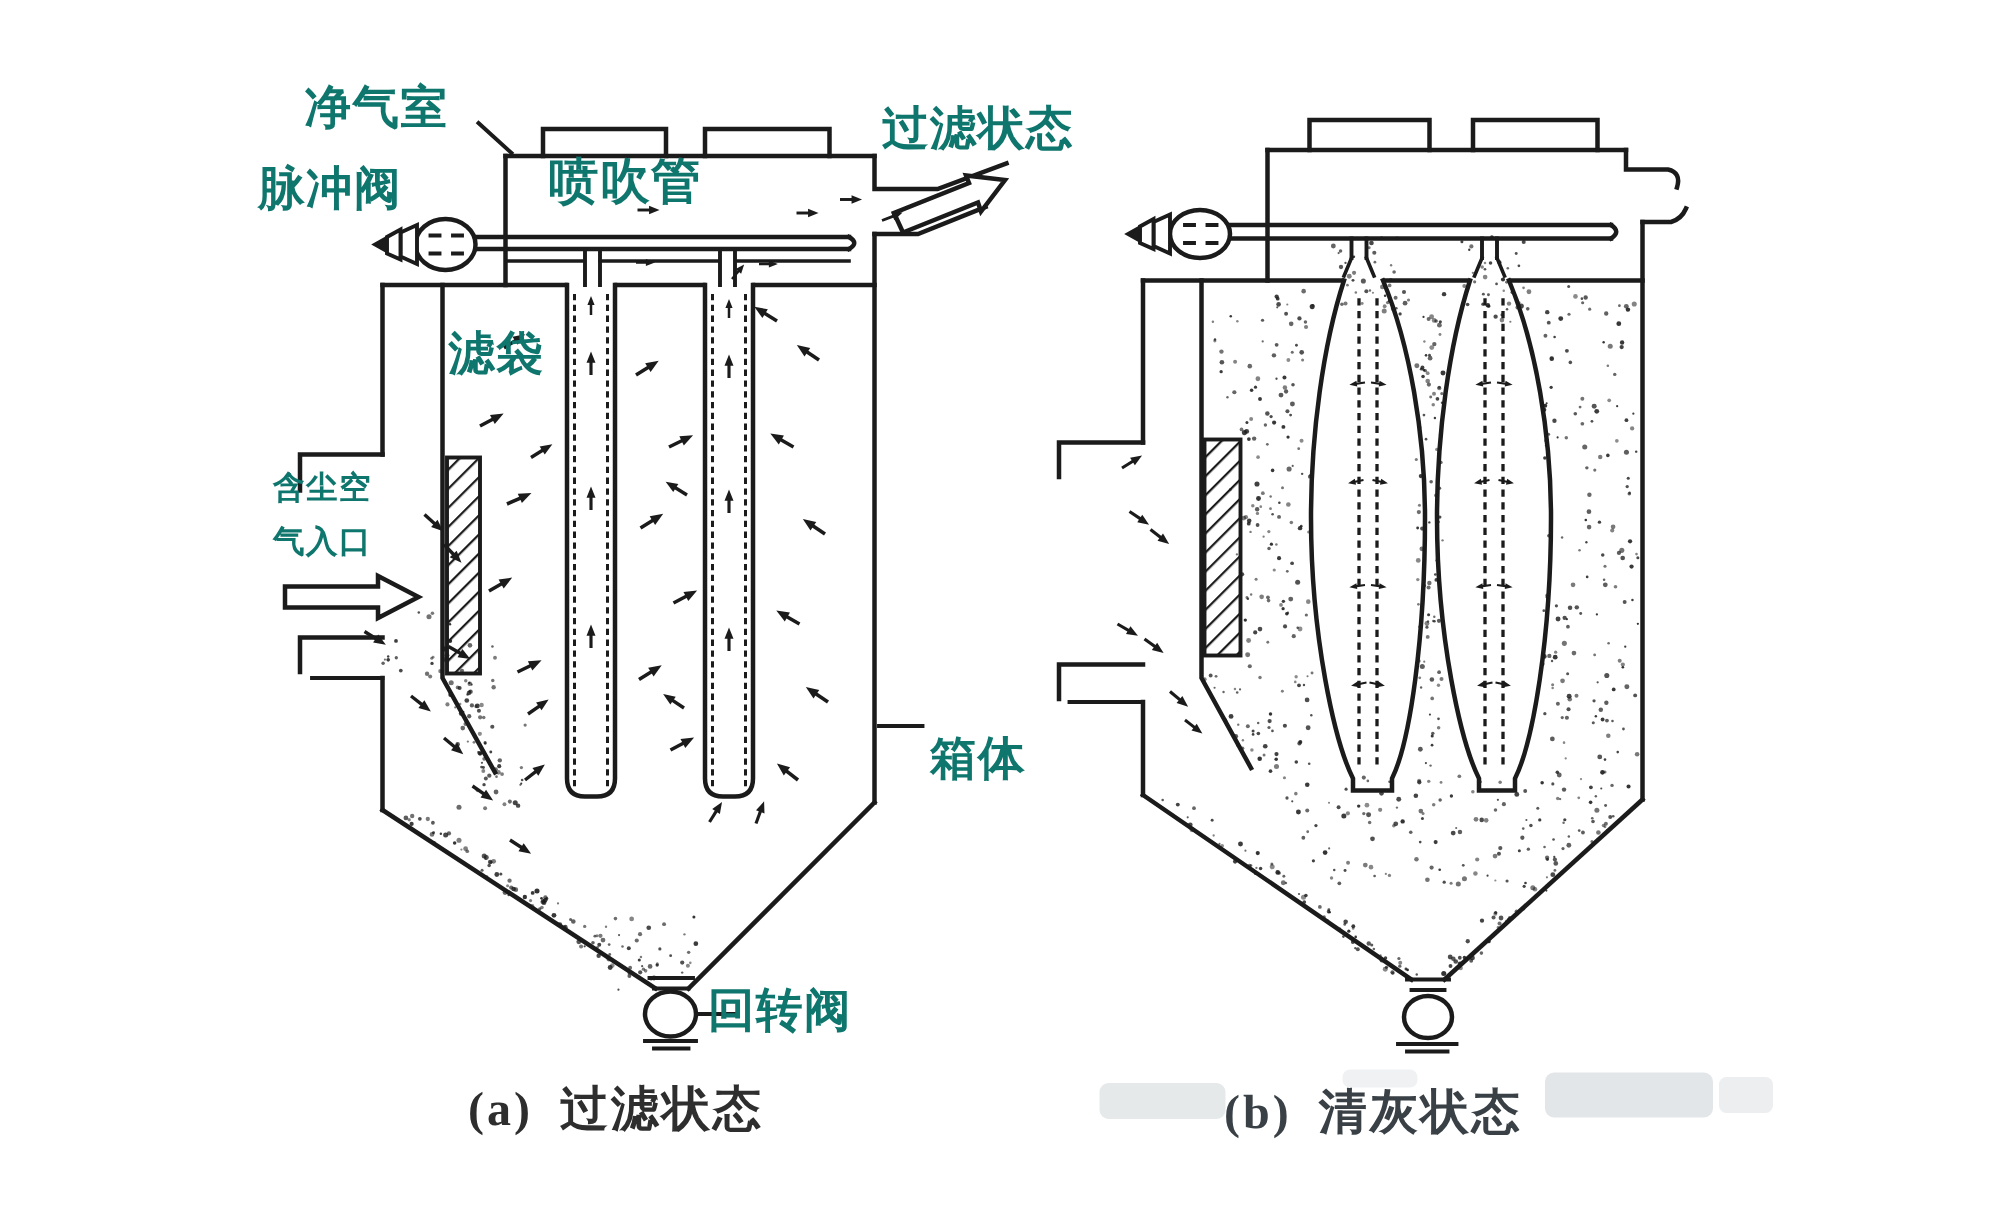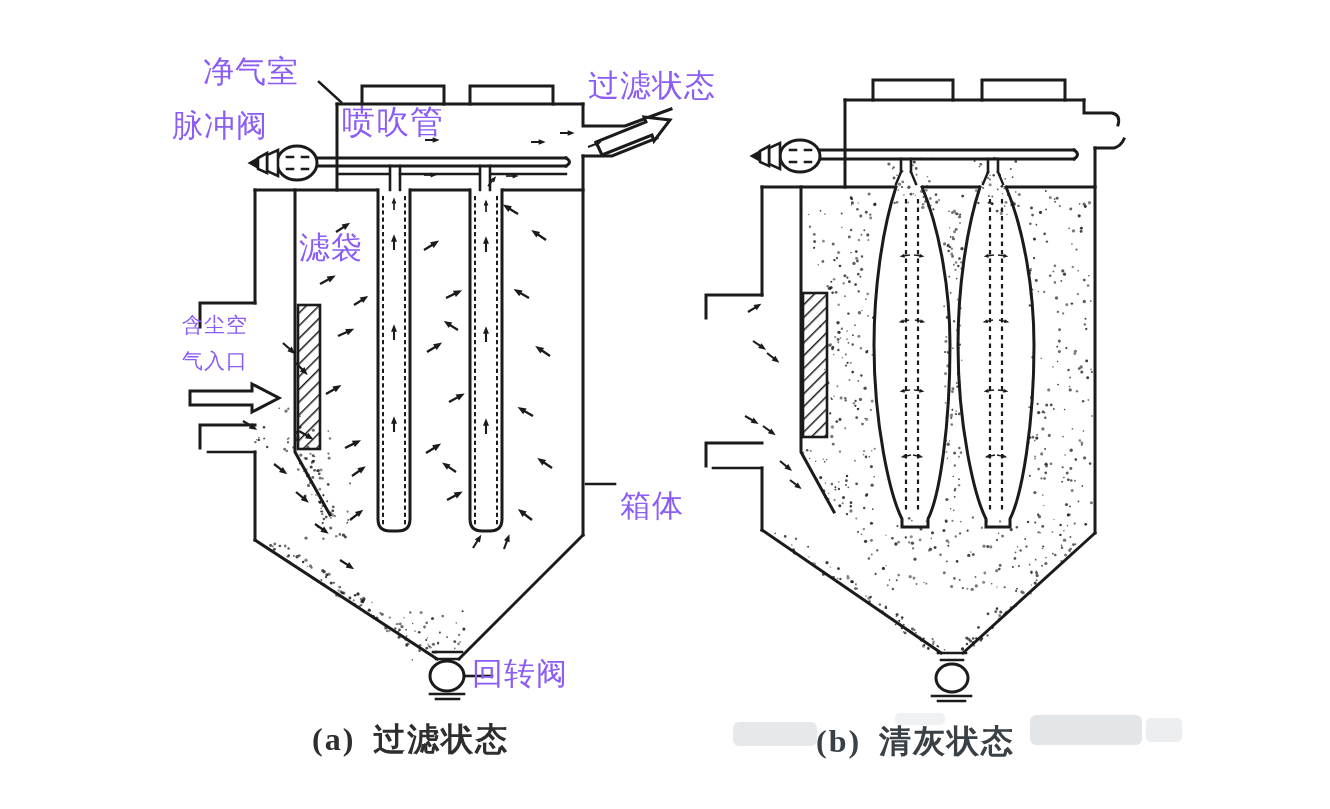--- a/index.html
+++ b/index.html
@@ -1,19 +1,19 @@
 <!DOCTYPE html>
 <html><head>
 <meta charset="utf-8">
 <style>
   html,body{margin:0;padding:0;background:#ffffff;}
   #fig{position:relative;width:1330px;height:809px;background:#ffffff;overflow:hidden;
        font-family:"Liberation Serif","DejaVu Serif","DejaVu Sans",serif;}
   #art{position:absolute;left:0;top:0;}
-  .lbl{position:absolute;font-weight:400;color:#8b5cf6;font-size:31px;line-height:1.05;
+  .lbl{position:absolute;font-weight:700;color:#0f766e;font-size:31px;line-height:1.05;
        letter-spacing:1px;white-space:nowrap;}
   .lbl.small{font-size:21px;}
   .cap{position:absolute;font-weight:700;color:#2e2e2e;font-size:32px;letter-spacing:2px;white-space:nowrap;}
   .cap .gap{display:inline-block;width:18px;}
 </style>
 </head>
 <body>
 
 <div id="fig">
 
@@ -1202,23 +1202,23 @@
         <circle cx="1004.7" cy="206.1" r="0.83" fill="#1b1b1b" opacity="0.73"></circle>
         <circle cx="1019.3" cy="194.5" r="1.60" fill="#1b1b1b" opacity="0.56"></circle>
         <circle cx="869.1" cy="194.1" r="1.52" fill="#1b1b1b" opacity="0.64"></circle>
         <circle cx="960.2" cy="214.5" r="1.06" fill="#1b1b1b" opacity="0.82"></circle>
         <circle cx="997.1" cy="211.1" r="1.44" fill="#1b1b1b" opacity="0.78"></circle>
       </g>
 </svg>
 
 <div class="lbl" style="left:203px;top:56px">净气室</div>
 <div class="lbl" style="left:172px;top:110px">脉冲阀</div>
-<div class="lbl" style="left:342px;top:105px;font-size:33px">喷吹管</div>
+<div class="lbl" style="left:366px;top:105px;font-size:33px">喷吹管</div>
 <div class="lbl" style="left:588px;top:70px">过滤状态</div>
-<div class="lbl" style="left:299px;top:232px">滤袋</div>
+<div class="lbl" style="left:299px;top:220px">滤袋</div>
 <div class="lbl small" style="left:182px;top:314px">含尘空</div>
 <div class="lbl small" style="left:182px;top:350px">气入口</div>
 <div class="lbl" style="left:620px;top:490px">箱体</div>
 <div class="lbl" style="left:472px;top:658px">回转阀</div>
 
 <div class="cap" style="left:816px;top:720px;color:#3a4146"><span>(b)</span><span class="gap"></span><span>清灰状态</span></div>
 <div class="cap" style="left:312px;top:718px"><span>(a)</span><span class="gap"></span><span>过滤状态</span></div>
 
 </div>
 

